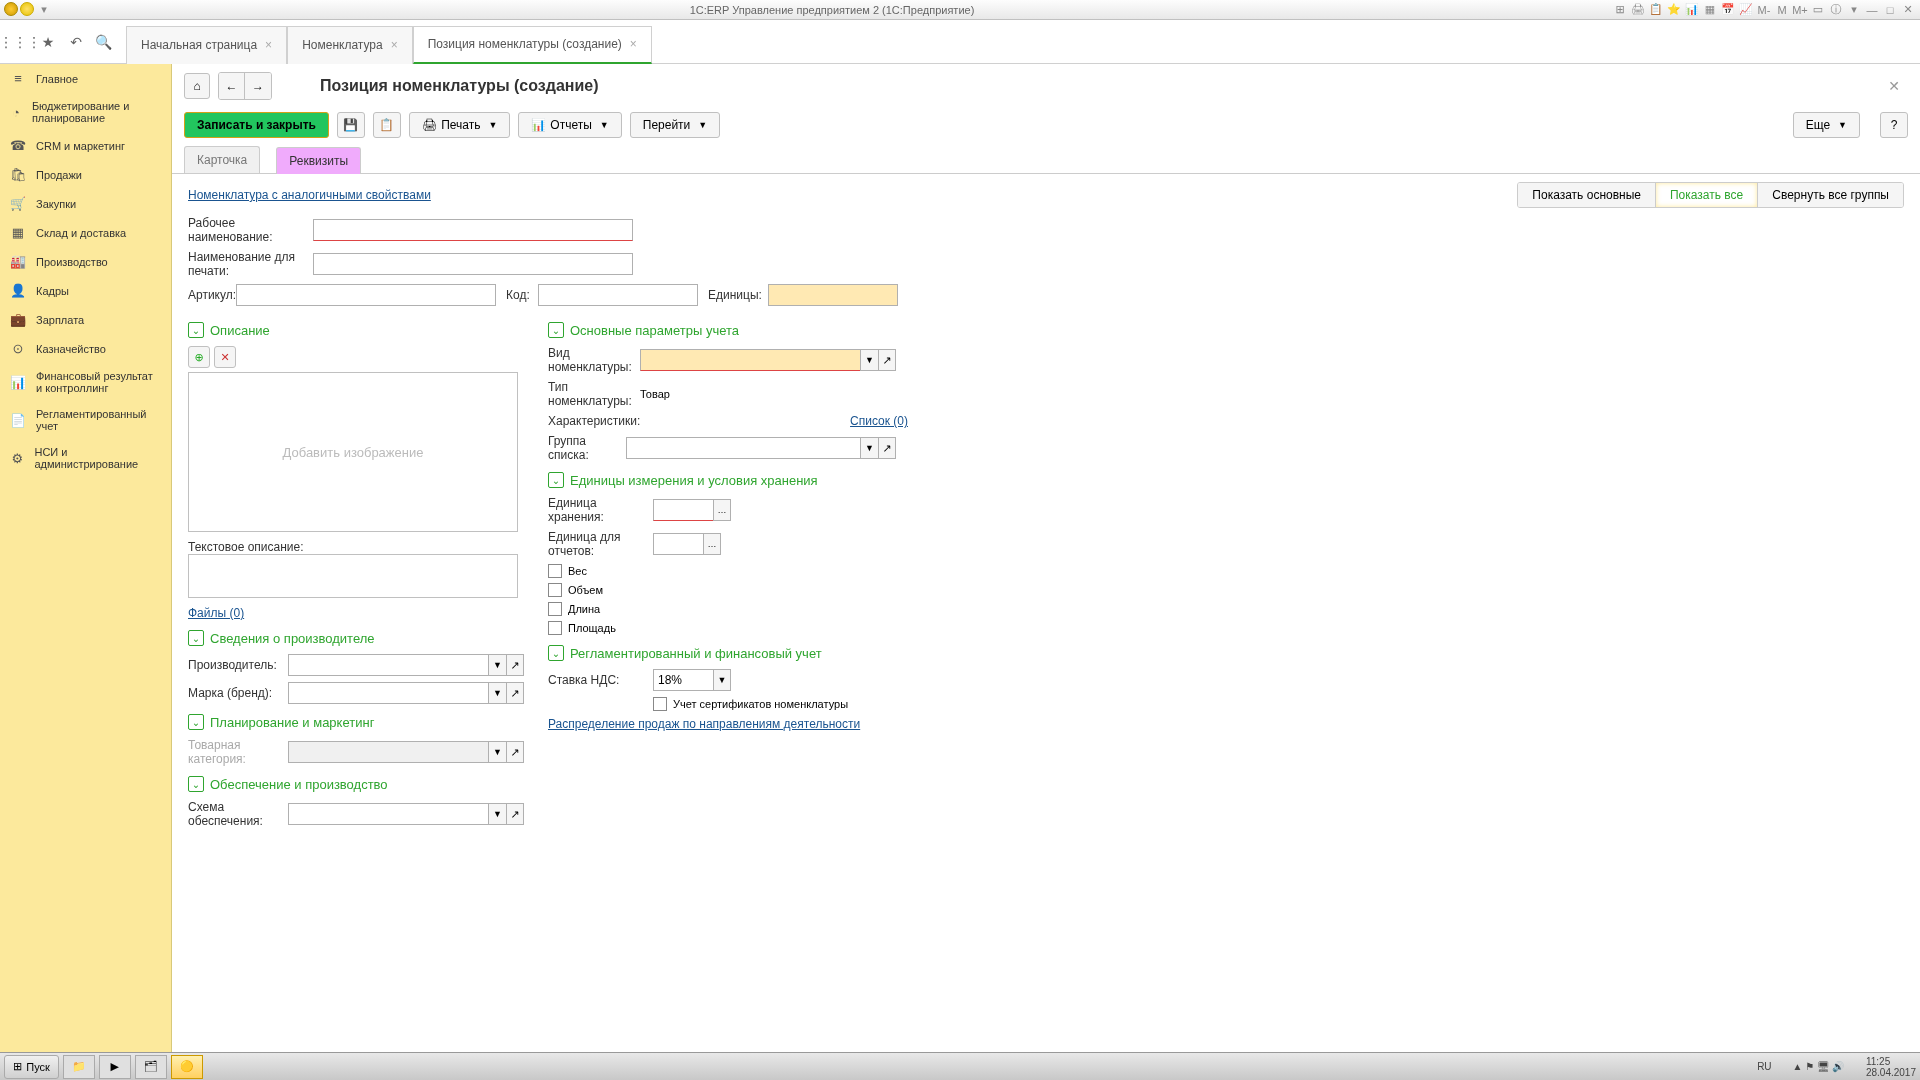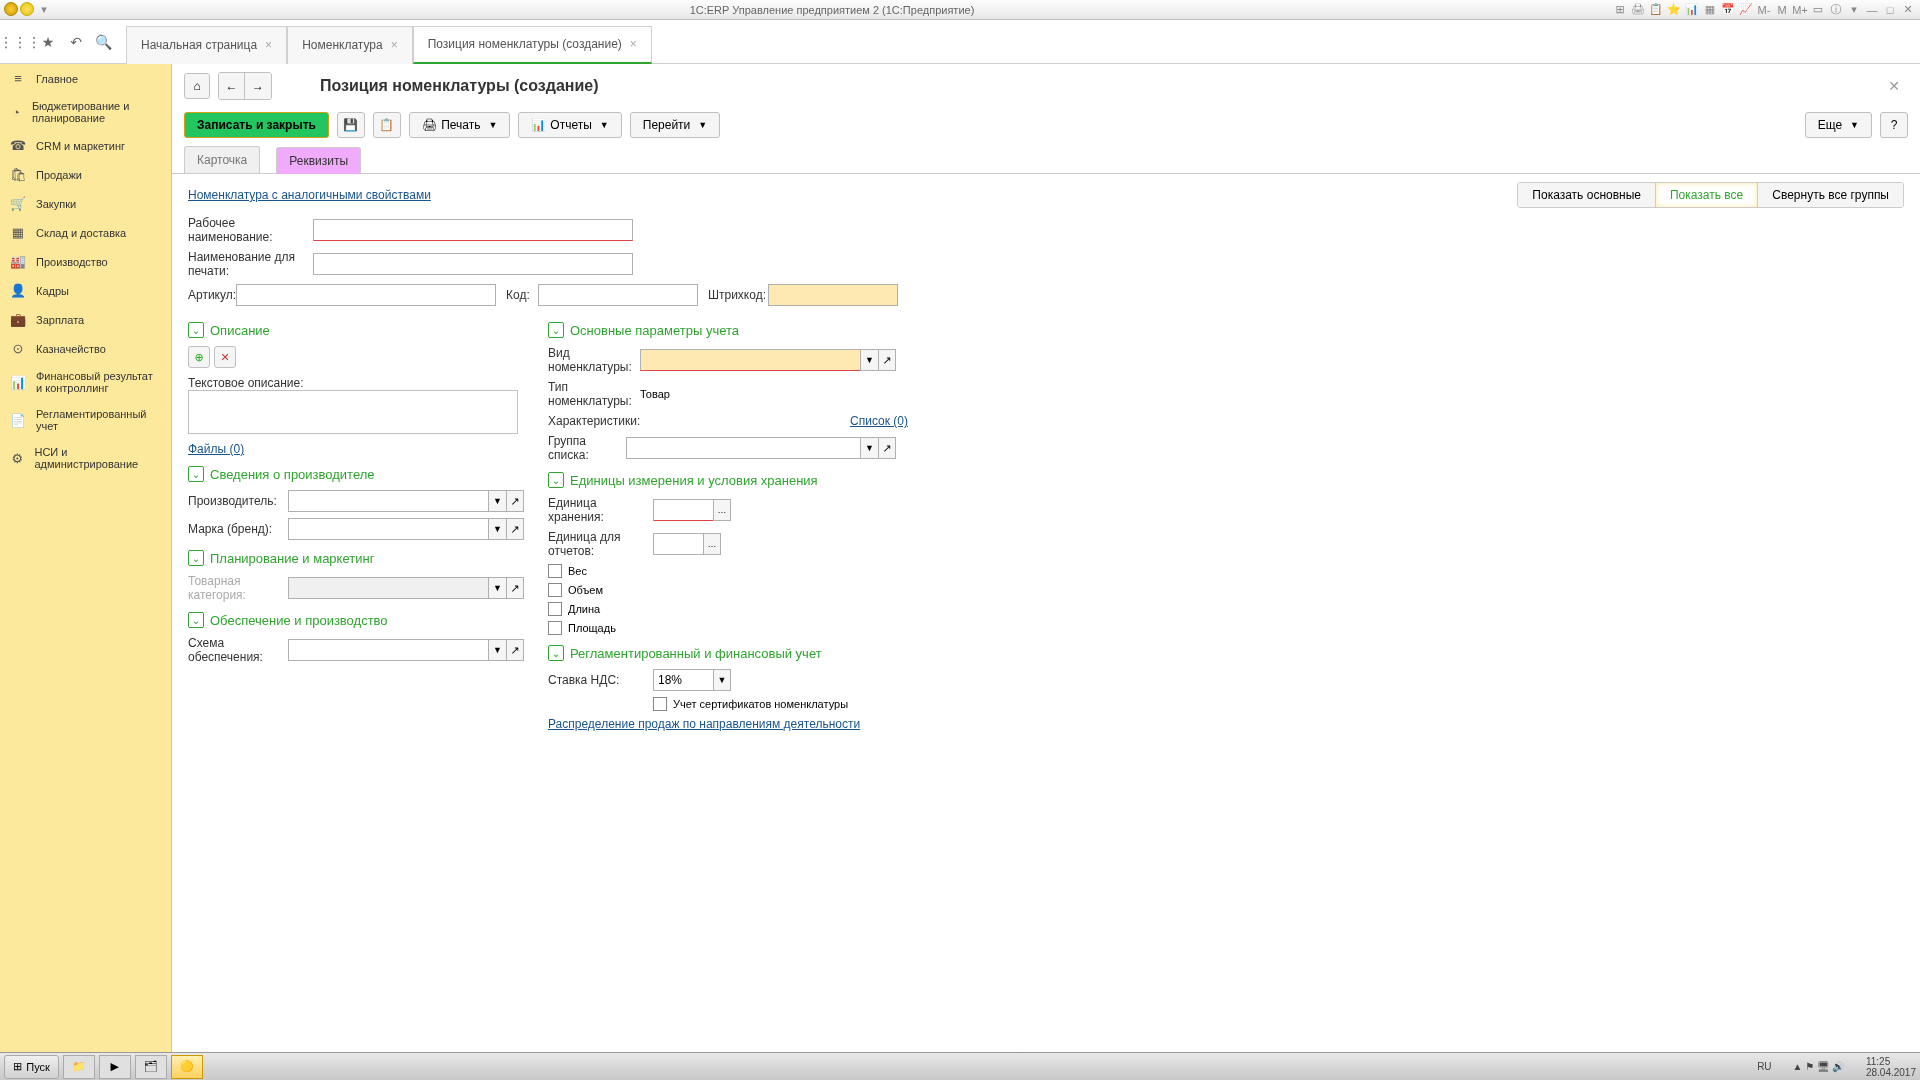--- a/index.html
+++ b/index.html
@@ -33,21 +33,21 @@
 .nav-group .nav-btn { border: none; border-right: 1px solid #c0c0c0; border-radius: 0; }
 .nav-group .nav-btn:last-child { border-right: none; }
 .page-title { font-size: 16px; font-weight: bold; color: #333; margin-left: 40px; }
 .page-close { margin-left: auto; color: #999; cursor: pointer; font-size: 14px; padding: 4px 8px; }
 
 .toolbar { display: flex; align-items: center; padding: 4px 12px; gap: 8px; }
 .btn { height: 26px; padding: 0 12px; border: 1px solid #c0c0c0; background: #f5f5f5; display: flex; align-items: center; cursor: pointer; border-radius: 3px; font-size: 12px; gap: 4px; }
 .btn.primary { background: #22c55e; border-color: #d4a017; font-weight: bold; }
 .btn .caret { font-size: 9px; margin-left: 4px; }
 .btn.icon-only { width: 28px; padding: 0; justify-content: center; }
-.toolbar-right { margin-left: auto; display: flex; gap: 8px; }
+.toolbar-right { margin-left: auto; display: flex; gap: 20px; }
 
 .subtabs { display: flex; padding: 4px 12px 0; border-bottom: 1px solid #ccc; }
 .subtab { padding: 6px 12px; border: 1px solid #ccc; border-bottom: none; background: #f0f0f0; color: #777; cursor: pointer; font-size: 12px; border-radius: 3px 3px 0 0; margin-right: 16px; }
 .subtab.active { background: #f0abfc; color: #333; position: relative; top: 1px; }
 
 .form-area { flex: 1; overflow-y: auto; padding: 8px 16px; position: relative; }
 .top-link-row { display: flex; align-items: center; margin-bottom: 8px; }
 .link { color: #1a5490; text-decoration: underline; cursor: pointer; font-size: 12px; }
 .view-buttons { margin-left: auto; display: flex; border: 1px solid #ccc; border-radius: 3px; overflow: hidden; }
 .view-btn { padding: 5px 14px; background: #f5f5f5; cursor: pointer; font-size: 12px; border-right: 1px solid #ccc; }
@@ -265,34 +265,35 @@
       </div>
       <div class="form-row">
         <span class="form-label">Наименование для печати:</span>
         <input class="input w320" style="">
       </div>
       <div class="form-row">
         <span class="form-label" style="width:48px">Артикул:</span>
         <input class="input w260" style="">
         <span class="form-label" style="width:32px;margin-left:10px">Код:</span>
         <input class="input w160" style="">
-        <span class="form-label" style="width:60px;margin-left:10px">Штрихкод:</span>
+        <span class="form-label" style="width:60px;margin-left:10px">Единицы:</span>
         <input class="input hl w130" style="">
       </div>
 
       <div class="columns">
         <div class="col">
           <div class="section-header">
             <div class="section-toggle">⌄</div>
             <span class="section-title">Описание</span>
           </div>
           <div class="img-toolbar">
             <div class="img-btn" style="color:#2a2">⊕</div>
             <div class="img-btn" style="color:#c33">✕</div>
           </div>
+          <div class="img-drop">Добавить изображение</div>
           <div style="margin-top:8px">
             <span class="form-label">Текстовое описание:</span>
           </div>
           <textarea class="textarea" style=""></textarea>
           <div style="margin-top:6px">
             <span class="link">Файлы (0)</span>
           </div>
 
           <div class="section-header">
             <div class="section-toggle">⌄</div>

